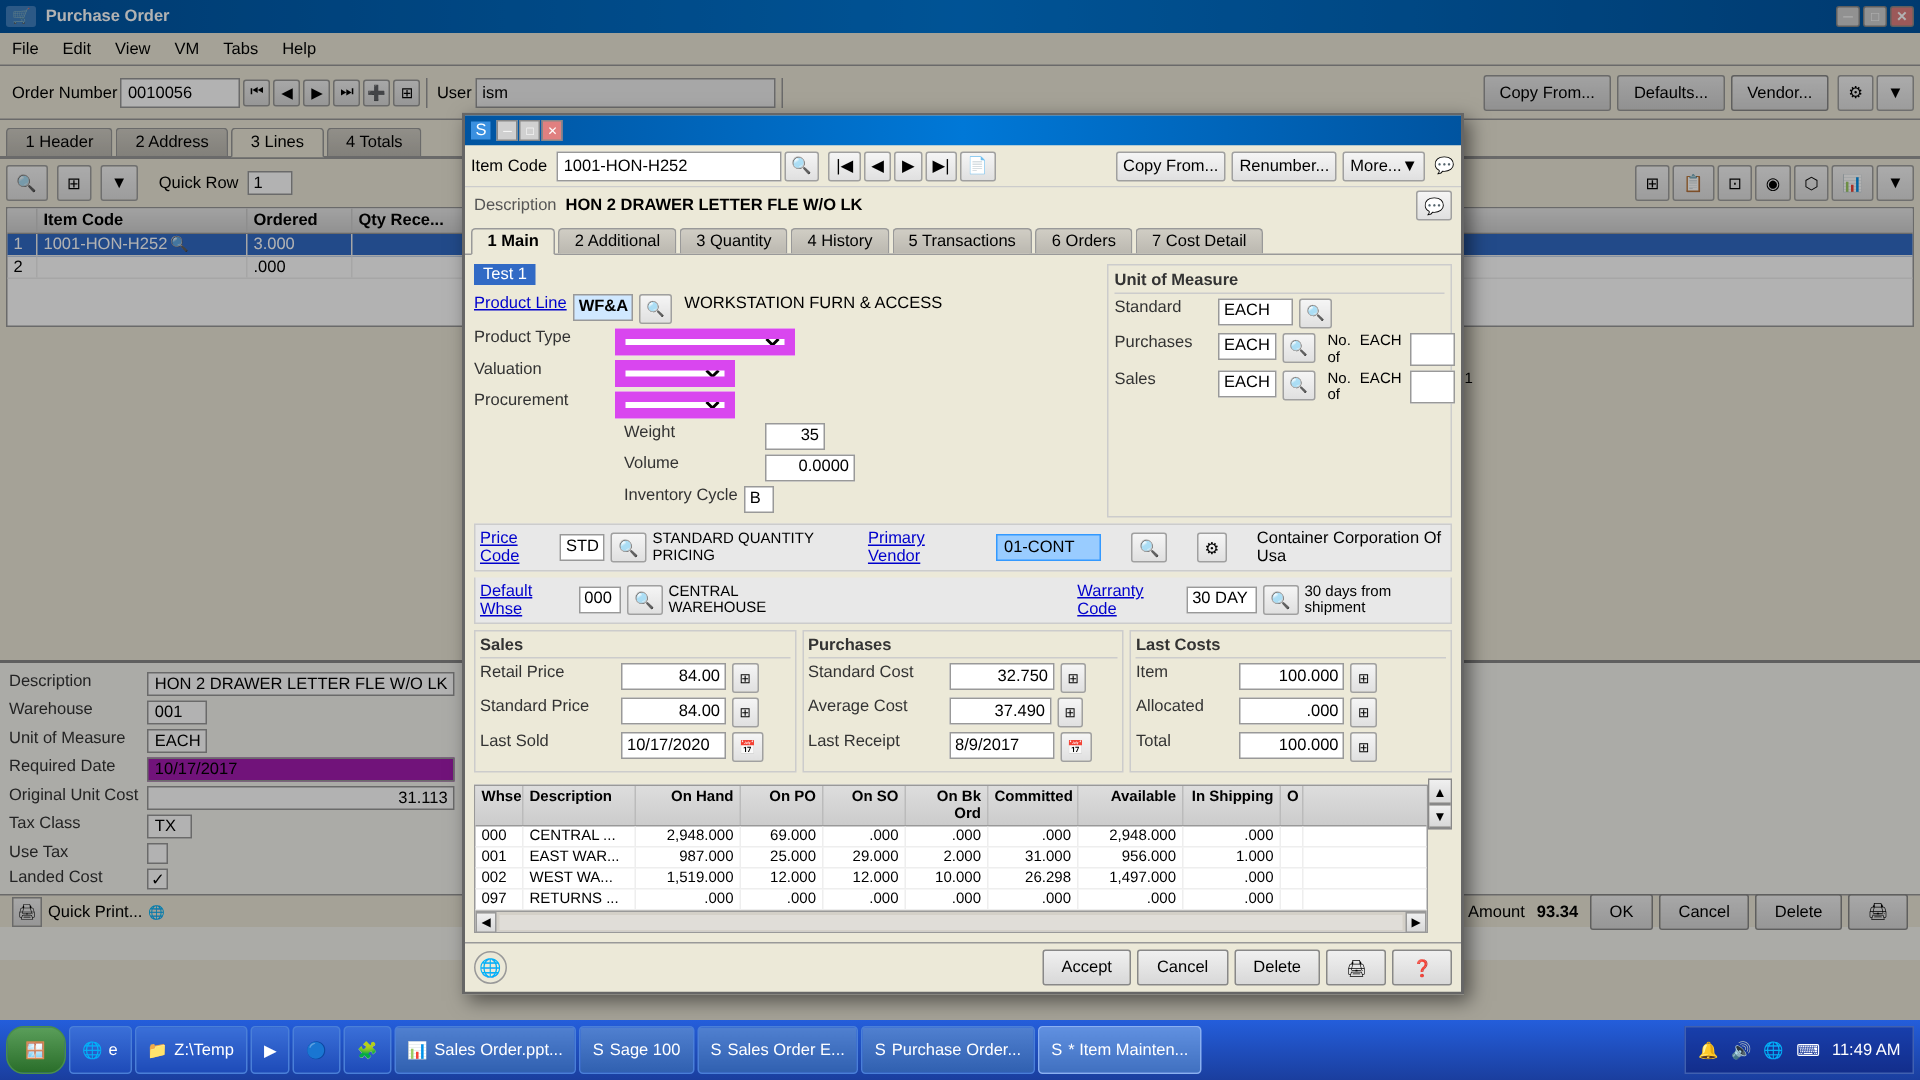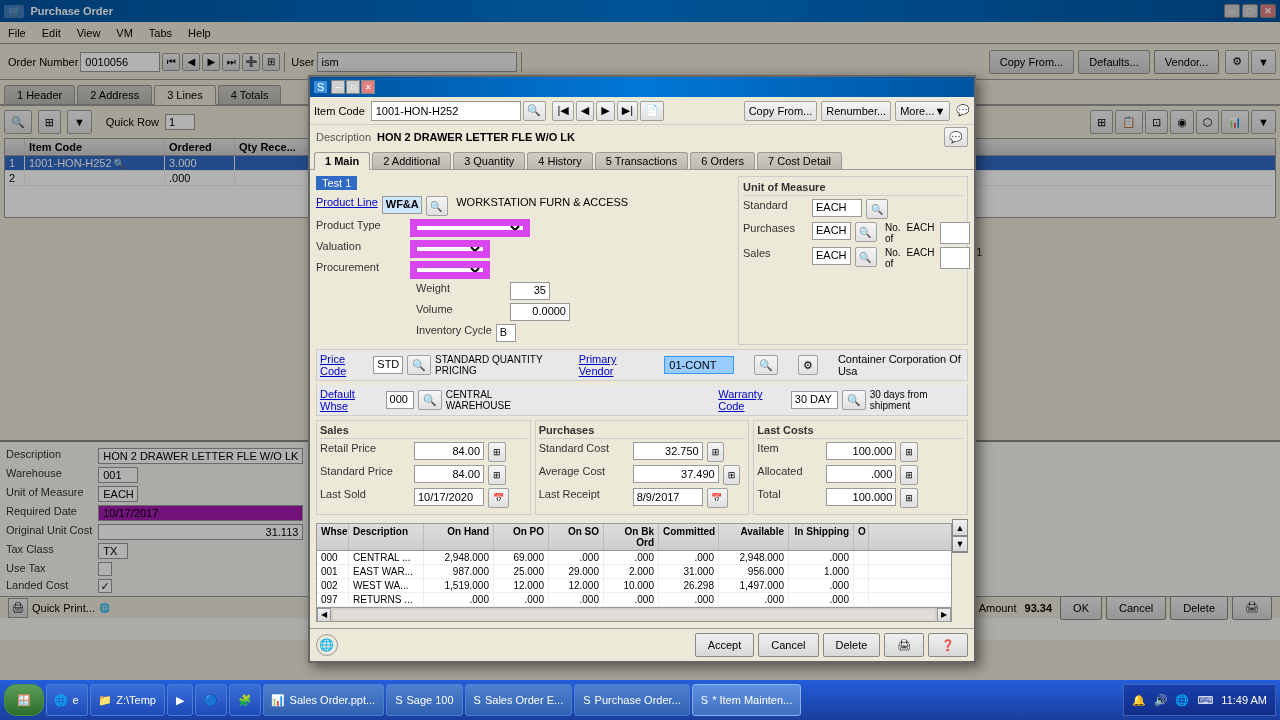--- a/index.html
+++ b/index.html
@@ -430,21 +430,21 @@
 
       <div style="flex:1; border:1px solid #ccc; padding:3px;">
         <div class="section-header">Purchases</div>
         <div class="form-row">
           <span class="form-label" style="min-width:90px;">Standard Cost</span>
           <input class="form-field" style="width: 70px; text-align: right;" value="32.750">
           <div class="dialog-tb-btn" style="font-size:9px;">⊞</div>
         </div>
         <div class="form-row">
           <span class="form-label" style="min-width:90px;">Average Cost</span>
-          <input class="form-field" style="width: 86px; text-align: right;" value="37.490">
+          <input class="form-field" style="width: 68px; text-align: right;" value="37.490">
           <div class="dialog-tb-btn" style="font-size:9px;">⊞</div>
         </div>
         <div class="form-row">
           <span class="form-label" style="min-width:90px;">Last Receipt</span>
           <input class="form-field" style="width: 70px;" value="8/9/2017">
           <div class="dialog-tb-btn" style="font-size:9px;">📅</div>
         </div>
       </div>
 
       <div style="flex:1; border:1px solid #ccc; padding:3px;">

